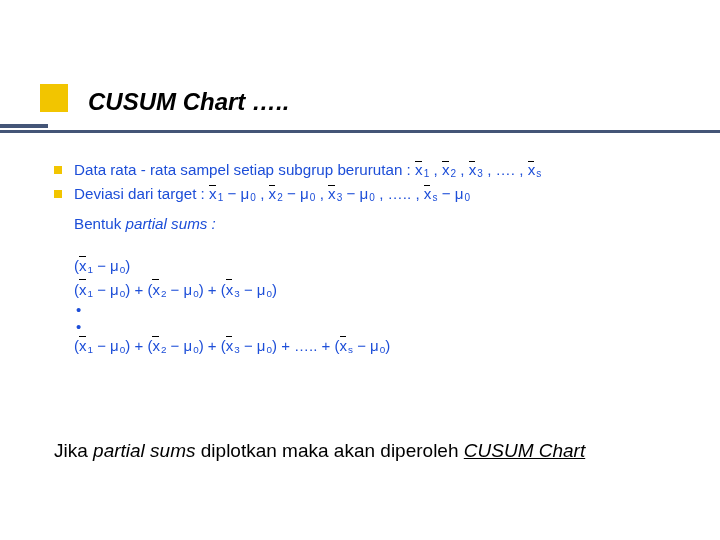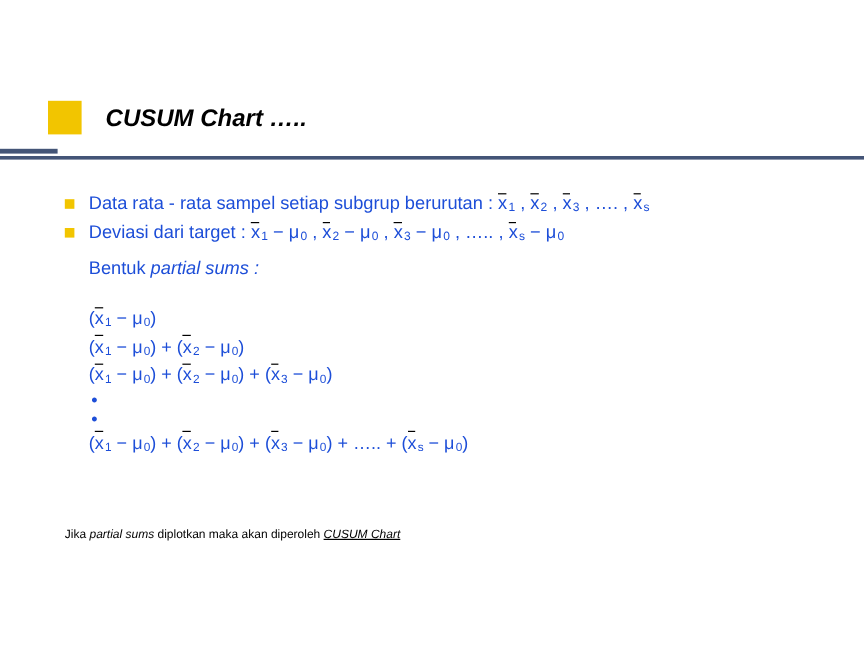--- a/index.html
+++ b/index.html
@@ -26,21 +26,21 @@
     background: #f2c500;
     z-index: 1;
   }
   .title {
     position: absolute;
     left: 68px;
     top: 2px;
     font-family: Verdana, Geneva, sans-serif;
     font-weight: bold;
     font-style: italic;
-    font-size: 20px;
+    font-size: 24px;
     color: #000;
     z-index: 3;
   }
   .hline-long {
     position: absolute;
     left: 0;
     top: 130px;
     width: 720px;
     height: 3px;
     background: #445577;
@@ -87,21 +87,21 @@
     margin-left: 20px;
     font-size: 15px;
     line-height: 1.45;
   }
   .ps-row { margin-bottom: 1px; white-space: nowrap; }
   .dotsrow { font-size: 15px; line-height: 1.1; margin: 0 0 0 2px; }
   .footer {
     position: absolute;
     left: 54px;
     top: 440px;
-    font-size: 10px;
+    font-size: 19px;
   }
   .italic { font-style: italic; }
   .xbar {
     display: inline-block;
     position: relative;
     padding-top: 0;
   }
   .xbar::before {
     content: "";
     position: absolute;
@@ -145,23 +145,20 @@
 
   <div class="nobullet line-text" style="margin-top:10px">
     <span>Bentuk </span><span class="italic">partial sums :</span>
   </div>
 
   <div class="ps-block">
     <div class="ps-row">
       <span>(</span><span class="xbar"><span>x</span></span><span class="sub">1</span><span> − </span><span>μ</span><span class="sub">0</span><span>)</span>
     </div>
     <div class="ps-row">
-      <span>(</span><span class="xbar"><span>x</span></span><span class="sub">1</span><span> − </span><span>μ</span><span class="sub">0</span><span>)</span><span> + </span><span>(</span><span class="xbar"><span>x</span></span><span class="sub">2</span><span> − </span><span>μ</span><span class="sub">0</span><span>)</span>
-    </div>
-    <div class="ps-row">
       <span>(</span><span class="xbar"><span>x</span></span><span class="sub">1</span><span> − </span><span>μ</span><span class="sub">0</span><span>)</span><span> + </span><span>(</span><span class="xbar"><span>x</span></span><span class="sub">2</span><span> − </span><span>μ</span><span class="sub">0</span><span>)</span><span> + </span><span>(</span><span class="xbar"><span>x</span></span><span class="sub">3</span><span> − </span><span>μ</span><span class="sub">0</span><span>)</span>
     </div>
     <div class="dotsrow">•</div>
     <div class="dotsrow">•</div>
     <div class="ps-row">
       <span>(</span><span class="xbar"><span>x</span></span><span class="sub">1</span><span> − </span><span>μ</span><span class="sub">0</span><span>)</span><span> + </span><span>(</span><span class="xbar"><span>x</span></span><span class="sub">2</span><span> − </span><span>μ</span><span class="sub">0</span><span>)</span><span> + </span><span>(</span><span class="xbar"><span>x</span></span><span class="sub">3</span><span> − </span><span>μ</span><span class="sub">0</span><span>)</span><span> + ….. + </span><span>(</span><span class="xbar"><span>x</span></span><span class="sub">s</span><span> − </span><span>μ</span><span class="sub">0</span><span>)</span>
     </div>
   </div>
 
 </div>

